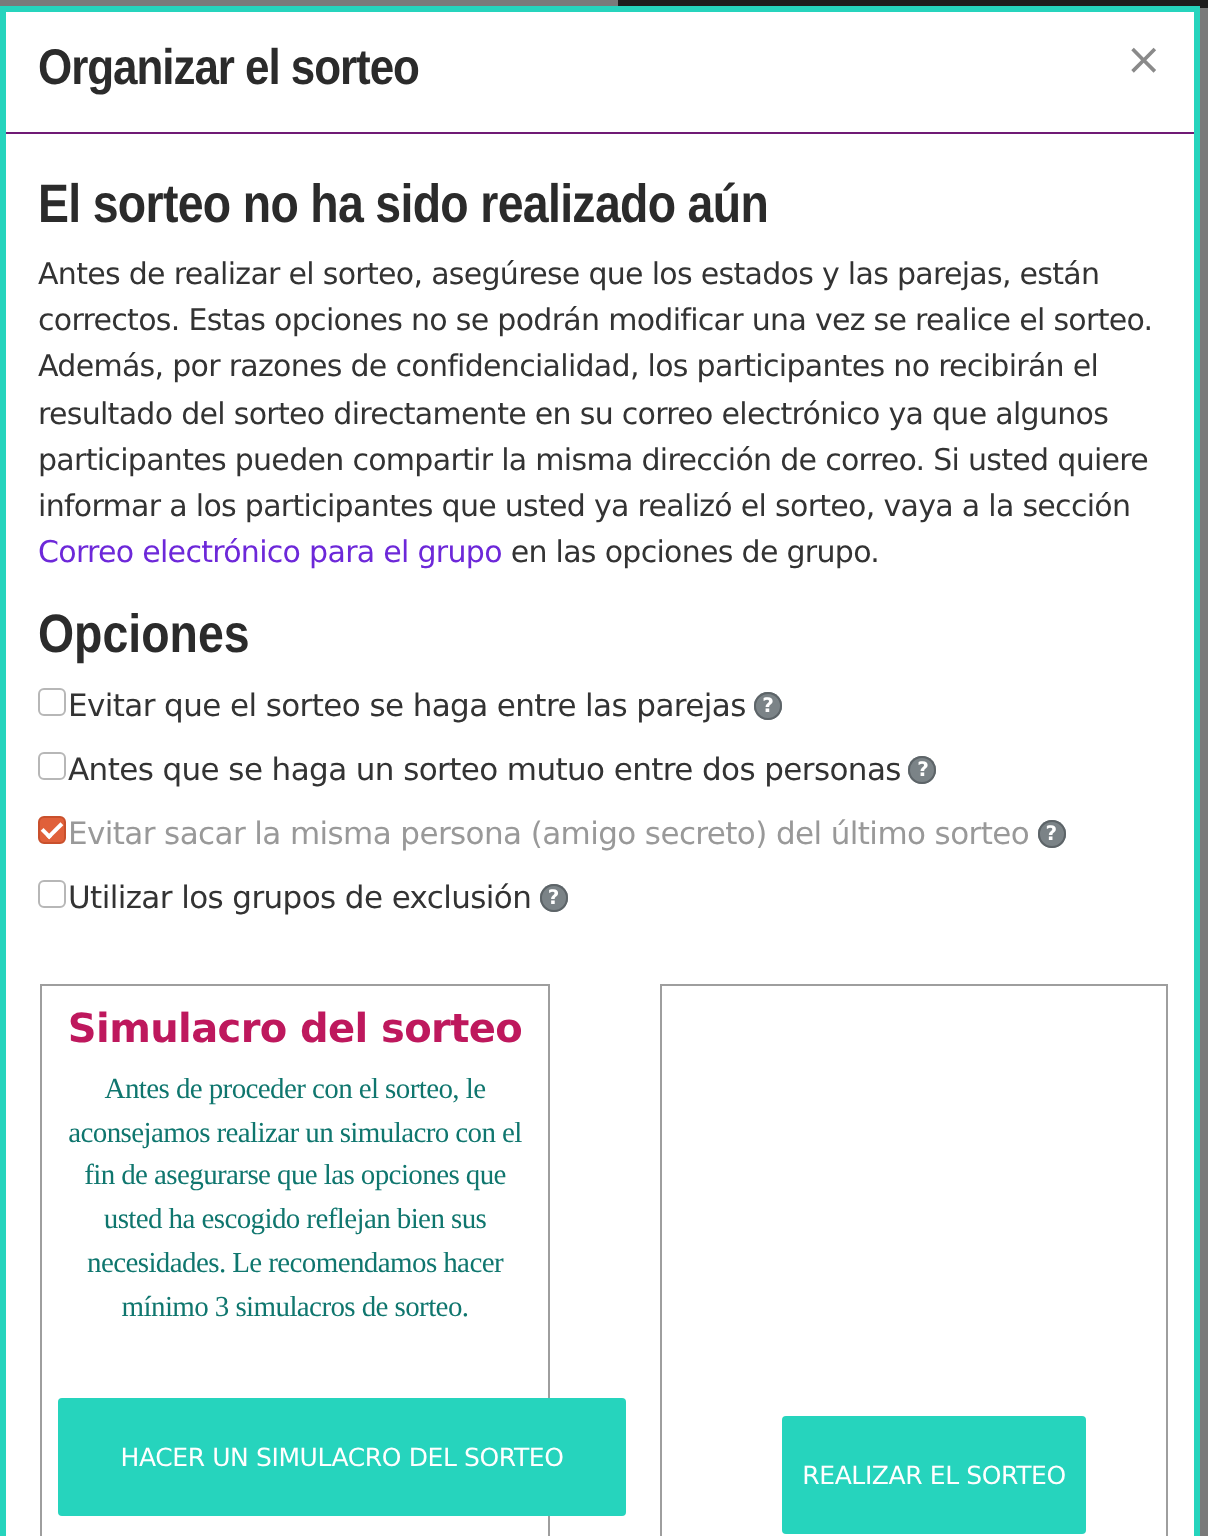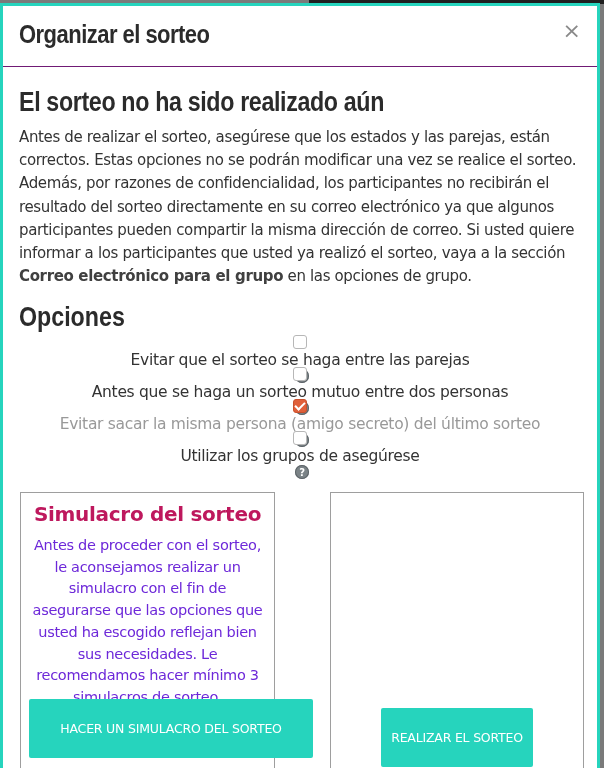--- a/index.html
+++ b/index.html
@@ -33,30 +33,30 @@
   .h-status {
     margin:20px 0 0 0;
     font-family:"Liberation Sans", sans-serif; font-weight:bold;
     font-size:27px; color:#2b2b2b; letter-spacing:-0.4px;
     transform:scaleX(0.86); transform-origin:left center; white-space:nowrap;
   }
   .intro {
     margin:8px 0 0 0; font-size:15px; line-height:23.2px; color:#333;
     letter-spacing:-0.35px; width:566px;
   }
-  .intro b { font-weight:bold; color:#404040; }
+  .intro b { font-weight:normal; color:#6d28d9; }
   .h-opts {
     margin:14px 0 0 0;
     font-family:"Liberation Sans", sans-serif; font-weight:bold;
     font-size:27px; color:#2b2b2b;
     transform:scaleX(0.86); transform-origin:left center;
   }
   .opt {
     display:flex; align-items:center; height:32px; font-size:15.5px; color:#333;
-    letter-spacing:-0.3px; white-space:nowrap;flex-direction:column;
+    letter-spacing:-0.3px; white-space:nowrap;
   }
   .opt.disabled { color:#999;text-align:right; }
   .cb {
     width:14px; height:14px; border:1px solid #b7b7b7; border-radius:3px;
     background:#fff; box-sizing:border-box; margin-right:1px; flex:none;
     position:relative; top:-2px;
   }
   .cb.checked { background:#e0603a; border-color:#c9502c; }
   .cb.checked::after {
     content:""; position:absolute; left:3px; top:0px; width:4px; height:8px;
@@ -73,32 +73,33 @@
     position:absolute; top:0; border:1px solid #9e9e9e; background:#fff;
     box-sizing:border-box; text-align:center;
   }
   .card.sim { left:17px; width:255px; height:279px; }
   .card.real { left:327px; width:254px; height:279px; }
   .card-title {
     margin-top:9px; font-size:20px; font-weight:bold; color:#be185d;
     letter-spacing:-0.3px;
   }
   .card-text {
-    margin:9px auto 0; font-size:14.5px; line-height:21.7px; color:#6d28d9;
+    margin:9px auto 0; font-size:14.5px; line-height:21.7px; color:#0f766e;
     letter-spacing:-0.3px;
+    font-family:Liberation Serif, serif;
   }
   .card.sim .card-text { width:238px; }
   .card.real .card-text { width:222px; }
   .btn {
     position:absolute; background:#26d4bd; color:#fff; border-radius:2px;
     font-size:12.5px; display:flex; align-items:center; justify-content:center;
     letter-spacing:-0.2px; cursor:pointer;
   }
   .card.sim .btn { left:8px; top:206px; width:284px; height:59px; }
-  .card.real .btn { left:50px; top:215px; width:152px; height:59px; }
+  .card.real .btn { left:60px; top:215px; width:152px; height:59px; }
 </style>
 </head>
 <body>
 
 <div class="bg-top-right"></div>
 
 <div class="modal">
   <div class="modal-header">
     <div class="modal-title">Organizar el sorteo</div>
     <div class="close-btn">×</div>
@@ -121,21 +122,21 @@
         <span>Antes que se haga un sorteo mutuo entre dos personas</span>
         <span class="help">?</span>
       </label>
       <label class="opt disabled">
         <span class="cb checked"></span>
         <span>Evitar sacar la misma persona (amigo secreto) del último sorteo</span>
         <span class="help">?</span>
       </label>
       <label class="opt">
         <span class="cb"></span>
-        <span>Utilizar los grupos de asegúrese</span>
+        <span>Utilizar los grupos de exclusión</span>
         <span class="help">?</span>
       </label>
     </div>
   </div>
 
   <div class="cards">
     <div class="card sim">
       <div class="card-title">Simulacro del sorteo</div>
       <div class="card-text">Antes de proceder con el sorteo, le aconsejamos realizar un simulacro con el fin de asegurarse que las opciones que usted ha escogido reflejan bien sus necesidades. Le recomendamos hacer mínimo 3 simulacros de sorteo.</div>
       <div class="btn">HACER UN SIMULACRO DEL SORTEO</div>

